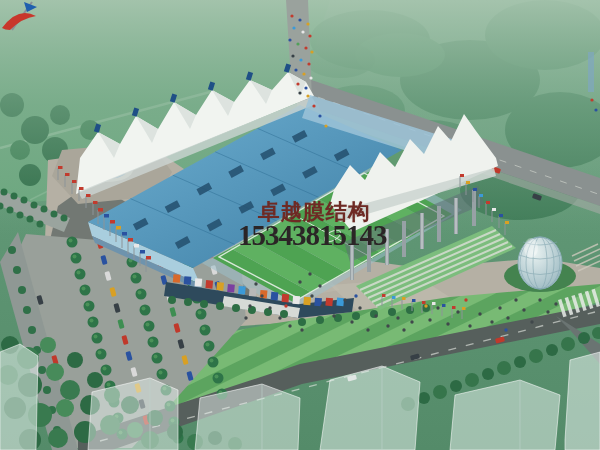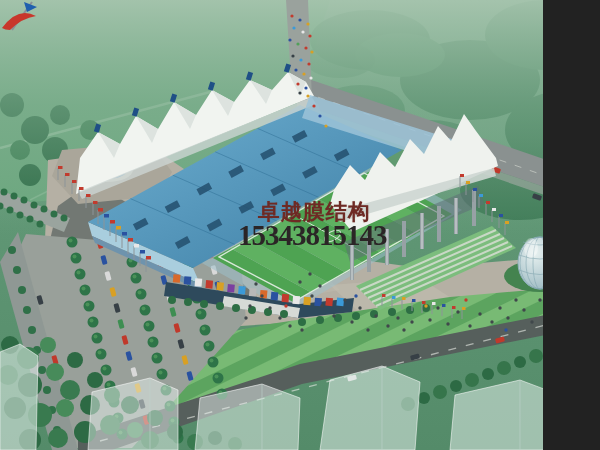--- a/index.html
+++ b/index.html
@@ -1,16 +1,16 @@
 <!DOCTYPE html>
 <html><head>
 <meta charset="utf-8">
 <style>
   html,body{margin:0;padding:0;background:#222;}
-  .canvas{position:relative;width:543px;height:450px;overflow:hidden;background:#22c55e;
+  .canvas{position:relative;width:600px;height:450px;overflow:hidden;background:#22c55e;
           font-family:"Liberation Sans",sans-serif;}
   .canvas svg{position:absolute;left:0;top:0;}
   .wm{position:absolute;left:0;top:0;width:600px;height:450px;pointer-events:none;}
   .wm-logo{position:absolute;left:222px;top:192px;}
   .wm-company{position:absolute;left:258px;top:197px;font-size:21.5px;font-weight:bold;
               color:#6e2a24;letter-spacing:1px;white-space:nowrap;
               font-family:"Liberation Sans",sans-serif;text-shadow:0 0 1px rgba(110,42,36,.4);}
   .wm-phone{position:absolute;left:238px;top:219px;font-size:29px;font-weight:bold;
             color:#2b2526;letter-spacing:-1px;white-space:nowrap;
             font-family:"Liberation Serif",serif;}

